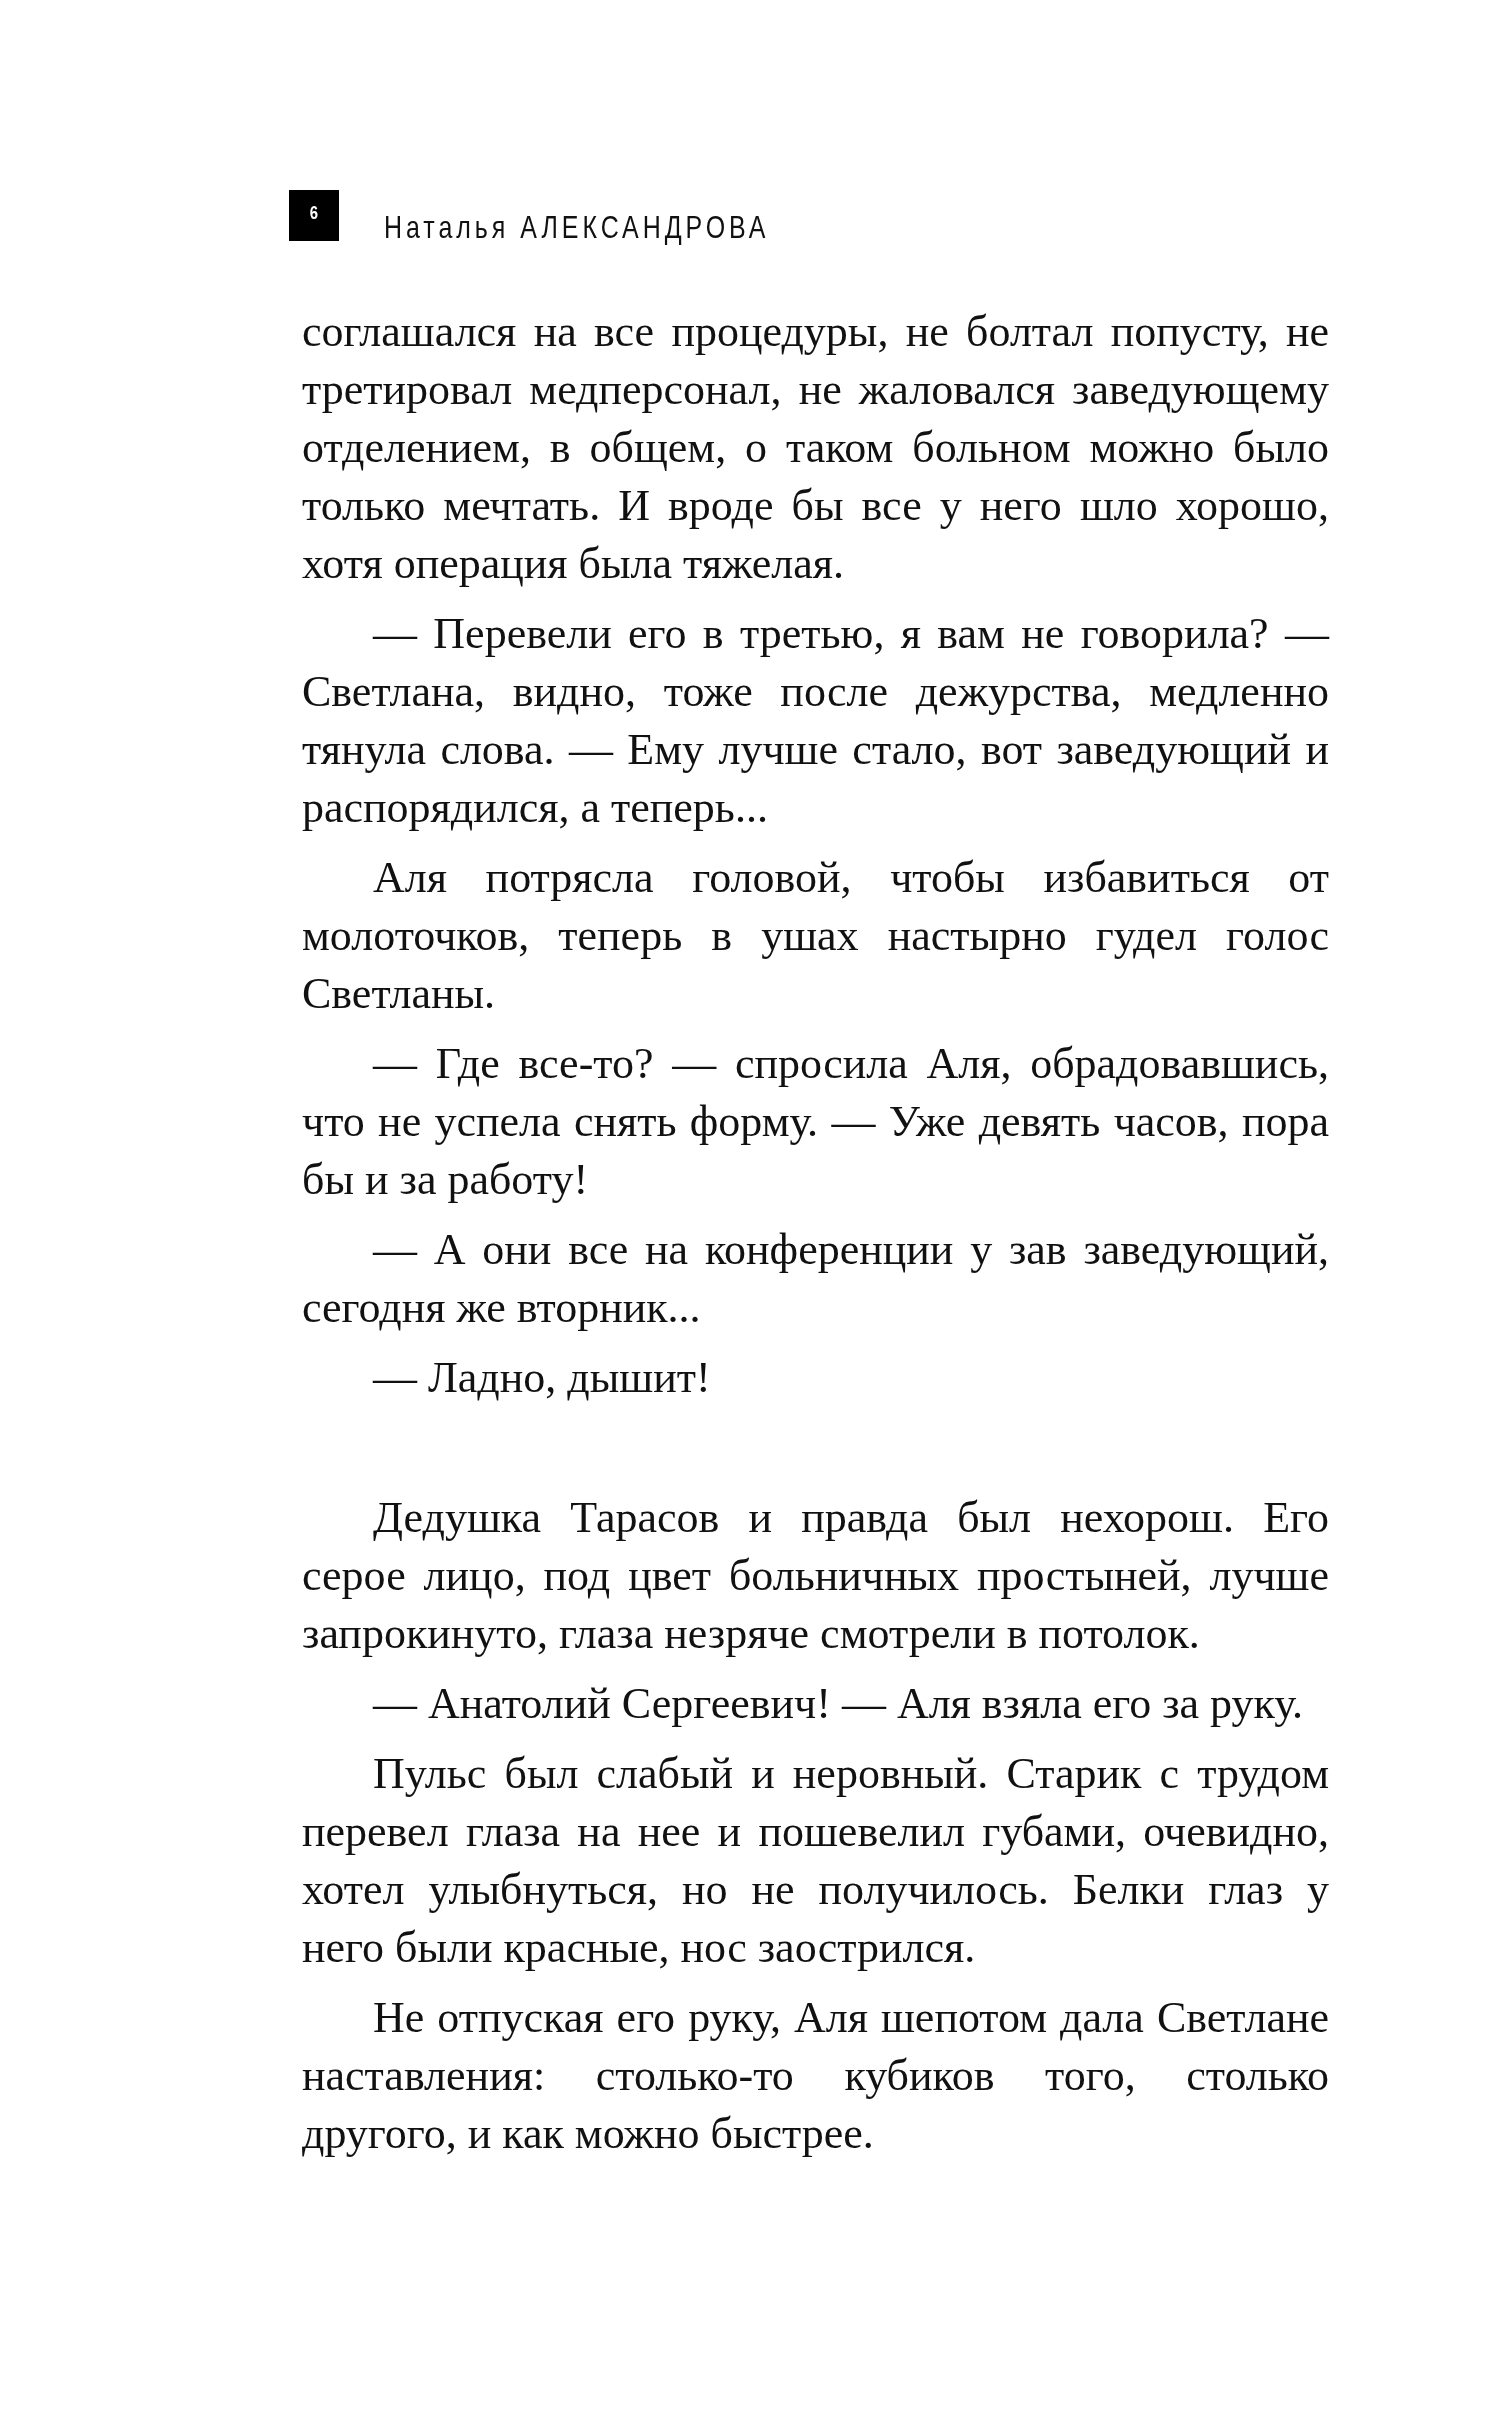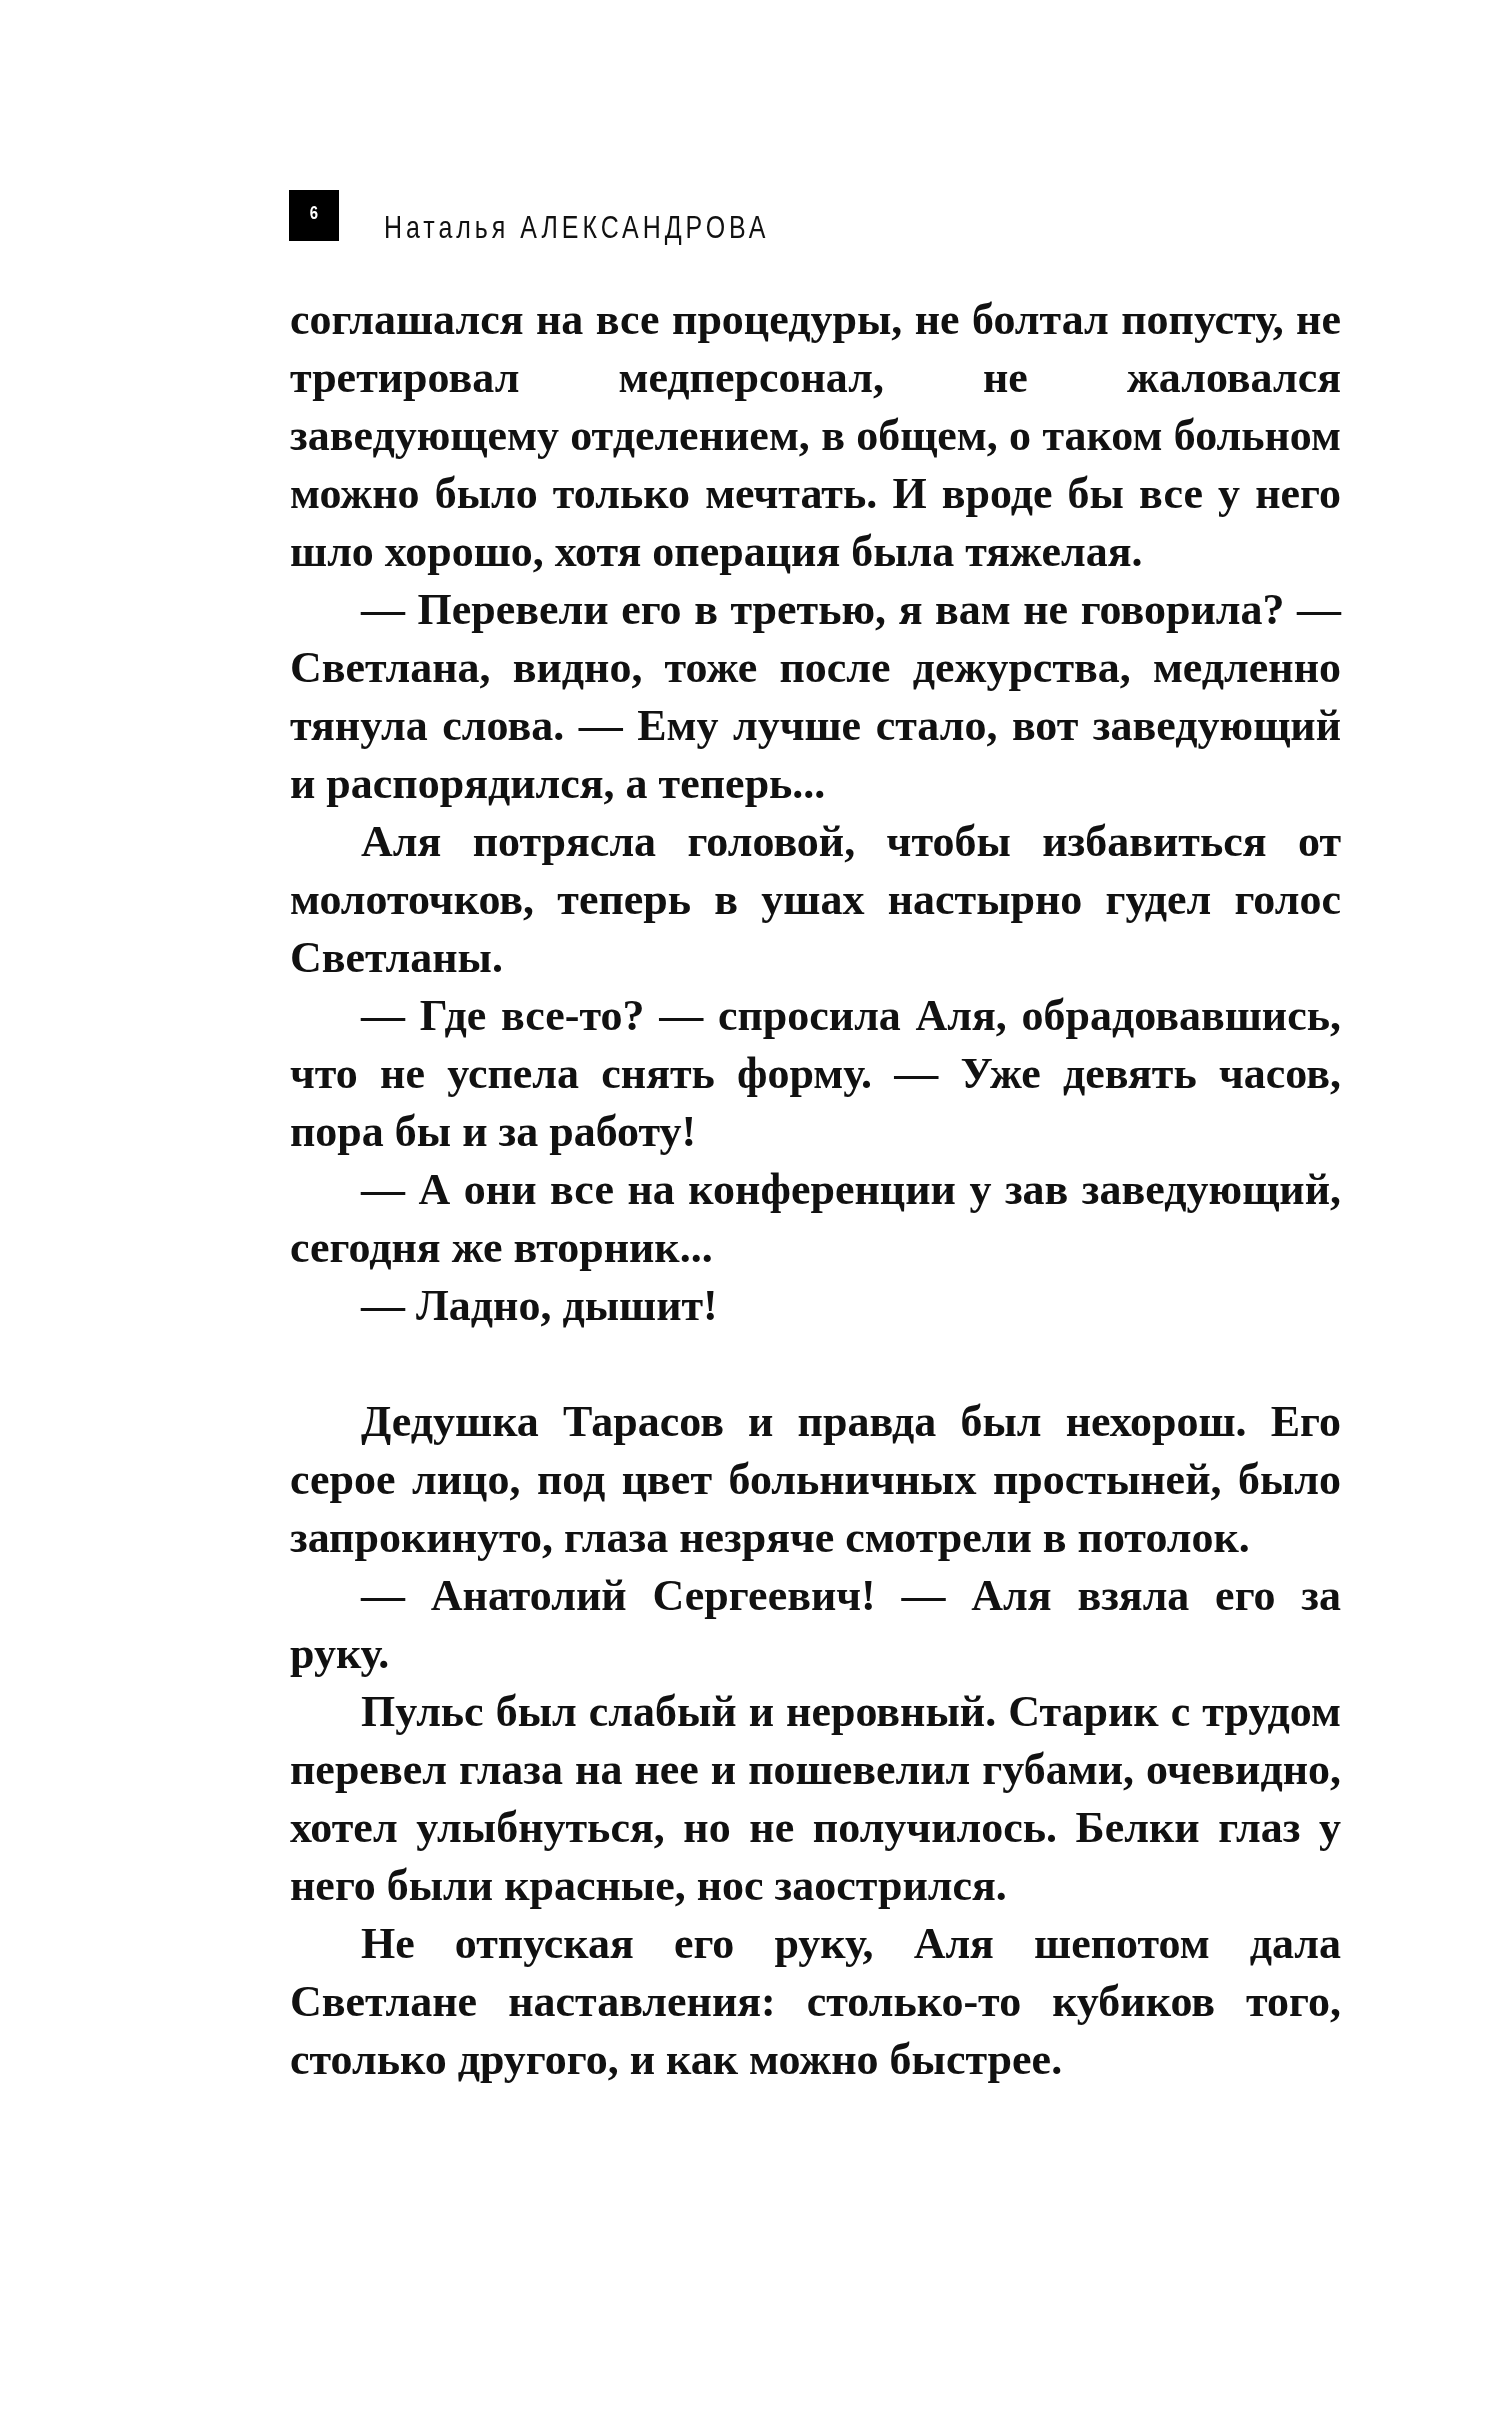--- a/index.html
+++ b/index.html
@@ -22,38 +22,38 @@
     letter-spacing: 5.1px;
     transform: scaleX(0.78); transform-origin: left top;
     white-space: nowrap;
   }
   .body-text {
     position: absolute; left: 290px; top: 291px; width: 1051px;
     font-family: "Liberation Serif", serif;
     font-size: 44px; line-height: 58px; color: #111111;
     text-align: justify;
   }
-  .body-text p { margin: 0; text-indent: 71px; font-weight: bold; }
+  .body-text p { margin: 12px; text-indent: 71px; }
   .body-text p.noindent { text-indent: 0; }
   .body-text .gap { height: 58px; }
 </style>
 </head>
 <body>
 
 <div class="page-num-box">
   <div class="page-num">6</div>
 </div>
 <div class="running-head">Наталья АЛЕКСАНДРОВА</div>
 
 <div class="body-text">
   <p class="noindent">соглашался на все процедуры, не болтал попусту, не третировал медперсонал, не жаловался заведующему отделением, в общем, о таком больном можно было только мечтать. И вроде бы все у него шло хорошо, хотя операция была тяжелая.</p>
   <p>— Перевели его в третью, я вам не говорила? — Светлана, видно, тоже после дежурства, медленно тянула слова. — Ему лучше стало, вот заведующий и распорядился, а теперь...</p>
   <p>Аля потрясла головой, чтобы избавиться от молоточков, теперь в ушах настырно гудел голос Светланы.</p>
   <p>— Где все-то? — спросила Аля, обрадовавшись, что не успела снять форму. — Уже девять часов, пора бы и за работу!</p>
   <p>— А они все на конференции у зав заведующий, сегодня же вторник...</p>
   <p>— Ладно, дышит!</p>
   <div class="gap"></div>
-  <p>Дедушка Тарасов и правда был нехорош. Его серое лицо, под цвет больничных простыней, было запрокинуто, глаза незряче смотрели в потолок.</p>
+  <p>Дедушка Тарасов и правда был нехорош. Его серое лицо, под цвет больничных простыней, лучше запрокинуто, глаза незряче смотрели в потолок.</p>
   <p>— Анатолий Сергеевич! — Аля взяла его за руку.</p>
   <p>Пульс был слабый и неровный. Старик с трудом перевел глаза на нее и пошевелил губами, очевидно, хотел улыбнуться, но не получилось. Белки глаз у него были красные, нос заострился.</p>
   <p>Не отпуская его руку, Аля шепотом дала Светлане наставления: столько-то кубиков того, столько другого, и как можно быстрее.</p>
 </div>
 
 
 </body></html>

